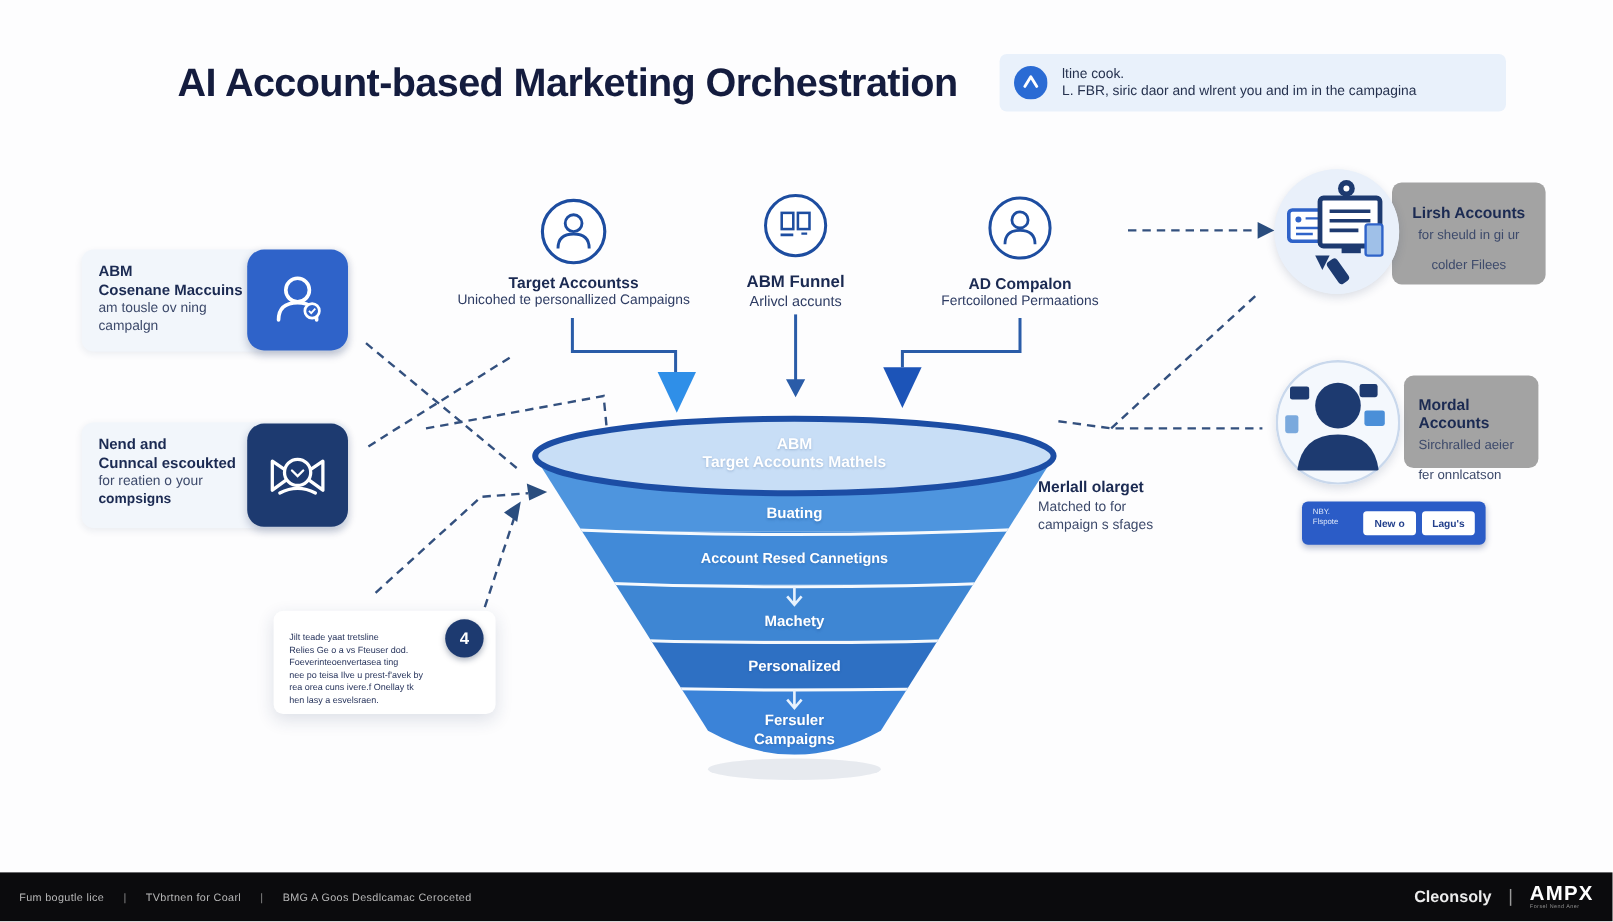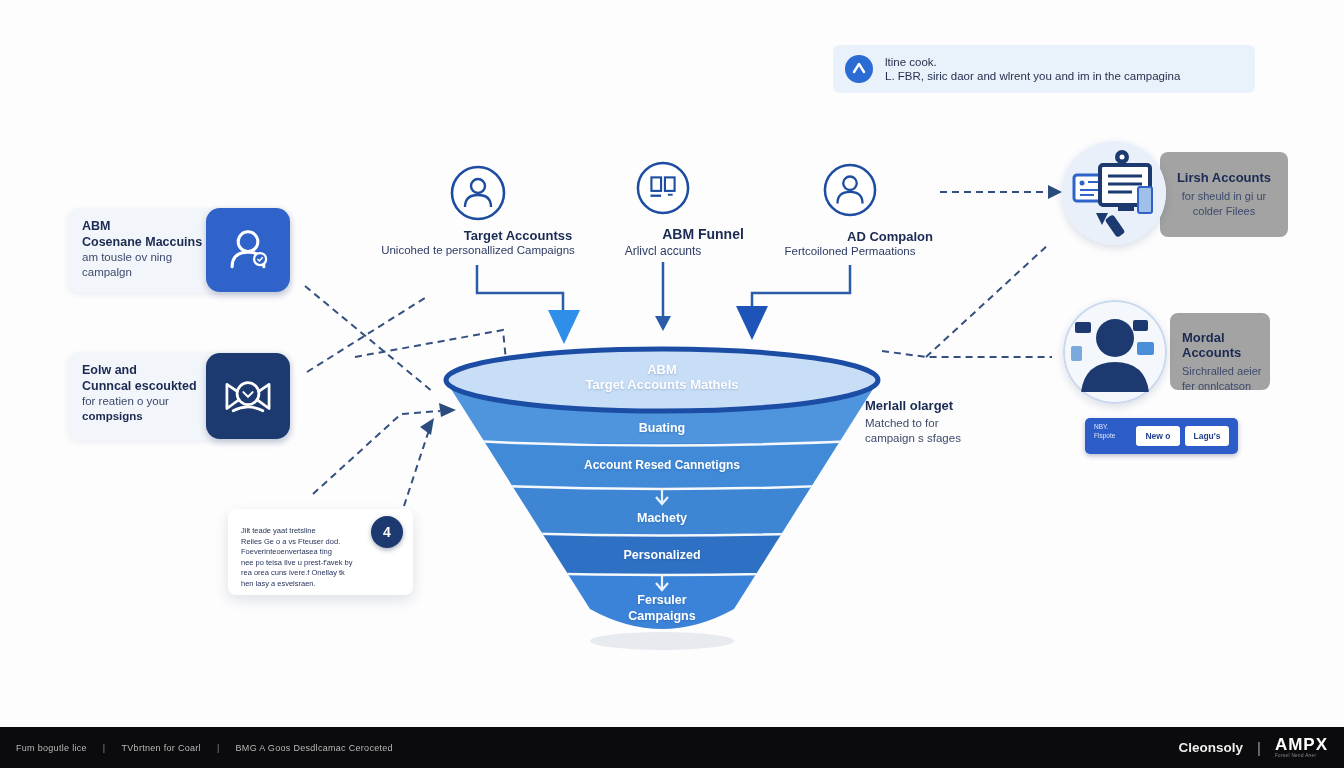--- a/index.html
+++ b/index.html
@@ -28,31 +28,31 @@
     box-shadow:0 2px 6px rgba(30,50,90,0.08); padding:11px 0 0 14px;
   }
   .lcard .t { font-size:12.5px; font-weight:700; color:#1b2a52; line-height:15.5px; width:130px; }
   .lcard .b { font-size:11.5px; color:#3d4a6b; line-height:15px; width:130px; }
   .lcard .bb { font-weight:700; color:#1b2a52; }
   .licon {
     border-radius:14px; display:flex; align-items:center; justify-content:center;
     box-shadow:0 3px 7px rgba(20,40,90,0.25);
   }
 
-  .node-label { font-size:13px; font-weight:700; color:#1b2a52; text-align:center; transform:translateX(-50%); white-space:nowrap;margin-left:40px; }
+  .node-label { font-size:13px; font-weight:700; color:#1b2a52; text-align:center; transform:translateX(-50%); white-space:nowrap; }
   .node-sub   { font-size:11.5px; color:#2e3c63; text-align:center; transform:translateX(-50%); white-space:nowrap; }
 
   .flabel { transform:translateX(-50%); text-align:center; color:#ffffff; font-weight:700; white-space:nowrap; text-shadow:0 1px 2px rgba(20,60,120,0.25); }
 
   .fnote-title { font-size:13px; font-weight:700; color:#1b2a52; }
   .fnote-line  { font-size:11.5px; color:#3d4a6b; line-height:15px; }
 
   .rbox { background:#a3a3a3; border-radius:8px; }
   .rbox .rt { font-size:13px; font-weight:700; color:#1b2a52; }
-  .rbox .rl { font-size:11px; color:#3d4a6b; line-height:15px; }
+  .rbox .rl { font-size:11px; color:#3d4a6b; line-height:15px;margin-top:10px; }
   .rcircle { border-radius:50%; background:#e9f0fa; box-shadow:0 3px 8px rgba(30,50,90,0.15); overflow:hidden; }
 
   .btnbar { width:153px; height:36px; background:#2b5cc7; border-radius:5px; box-shadow:0 2px 5px rgba(20,40,100,0.3); }
   .btnbar-label { font-size:6.5px; color:#dfe8fa; line-height:8.5px; }
   .wbtn {
     width:44px; height:20px; background:#ffffff; border:none; border-radius:3px;
     font-family:"Liberation Sans", sans-serif; font-size:8.5px; font-weight:700; color:#23408c;
     display:flex; align-items:center; justify-content:center; cursor:pointer;
   }
 
@@ -135,20 +135,21 @@
     </g>
 
     <g stroke="#e8f2fd" stroke-width="2.2" fill="none">
       <path d="M662 489 V503 M656 497 L662 504 L668 497"></path>
       <path d="M662 575 V589 M656 583 L662 590 L668 583"></path>
     </g>
 
     <ellipse cx="662" cy="380" rx="216" ry="31" fill="#c8def6" stroke="#1c4da4" stroke-width="5"></ellipse>
   </svg>
 
+  <h1 class="abs title">AI Account-based Marketing Orchestration</h1>
 
   <div class="abs callout">
     <span class="callout-icon">
       <svg width="28" height="28" viewBox="0 0 28 28">
         <circle cx="14" cy="14" r="14" fill="#2a6bd4"></circle>
         <path d="M9 17 L14 9 L19 17" stroke="#ffffff" stroke-width="2.4" fill="none" stroke-linecap="round" stroke-linejoin="round"></path>
       </svg>
     </span>
     <div class="callout-text">
       <div>ltine cook.</div>
@@ -165,21 +166,21 @@
   <div class="abs licon" style="left:206px; top:208px; width:84px; height:84px; background:#2f63c9;">
     <svg width="62" height="62" viewBox="0 0 82 82">
       <circle cx="41" cy="30" r="13" fill="none" stroke="#ffffff" stroke-width="4"></circle>
       <path d="M20 63 Q20 44 41 44 Q62 44 62 63" fill="none" stroke="#ffffff" stroke-width="4" stroke-linecap="round"></path>
       <circle cx="57" cy="53" r="8" fill="#2f63c9" stroke="#ffffff" stroke-width="3"></circle>
       <path d="M53.5 53 L56 55.5 L60.5 50.5" fill="none" stroke="#ffffff" stroke-width="2"></path>
     </svg>
   </div>
 
   <div class="abs lcard" style="left:68px; top:352px; height:88px;">
-    <div class="t">Eolw and</div>
+    <div class="t">Nend and</div>
     <div class="t">Cunncal escoukted</div>
     <div class="b">for reatien o your</div>
     <div class="b bb">compsigns</div>
   </div>
   <div class="abs licon" style="left:206px; top:353px; width:84px; height:86px; background:#1d3a70;">
     <svg width="64" height="64" viewBox="0 0 82 82">
       <path d="M14 26 L36 41 L14 57 Z" fill="none" stroke="#ffffff" stroke-width="3.5" stroke-linejoin="round"></path>
       <path d="M68 26 L46 41 L68 57 Z" fill="none" stroke="#ffffff" stroke-width="3.5" stroke-linejoin="round"></path>
       <circle cx="41" cy="38" r="14" fill="#1d3a70" stroke="#ffffff" stroke-width="3.5"></circle>
       <path d="M35 36 L41 42 L47 36" fill="none" stroke="#ffffff" stroke-width="2.5" stroke-linecap="round"></path>
@@ -249,21 +250,21 @@
       <circle cx="60" cy="16" r="2.5" fill="#ffffff"></circle>
       <rect x="38" y="24" width="50" height="40" rx="3" fill="#ffffff" stroke="#1d3a70" stroke-width="4"></rect>
       <path d="M46 35 H80 M46 43 H80 M46 51 H70" stroke="#1d3a70" stroke-width="3"></path>
       <rect x="56" y="64" width="16" height="6" fill="#1d3a70"></rect>
       <rect x="76" y="46" width="14" height="26" rx="2" fill="#9fc0e8" stroke="#2f63c9" stroke-width="2"></rect>
       <path d="M34 72 L46 72 L40 84 Z" fill="#1d3a70"></path>
       <rect x="48" y="74" width="10" height="22" rx="3" transform="rotate(-35 53 85)" fill="#1d3a70"></rect>
     </svg>
   </div>
 
-  <div class="abs rbox" style="left:1170px; top:313px; width:100px; height:77px; padding:17px 0 0 12px;">
+  <div class="abs rbox" style="left:1170px; top:313px; width:112px; height:77px; padding:17px 0 0 12px;">
     <div class="rt">Mordal Accounts</div>
     <div class="rl" style="margin-top:4px;">Sirchralled aeier</div>
     <div class="rl">fer onnlcatson</div>
   </div>
   <div class="abs rcircle" style="left:1063px; top:300px; width:104px; height:104px; background:#f2f6fc;">
     <svg width="104" height="104" viewBox="0 0 104 104">
       <circle cx="52" cy="52" r="51" fill="#f4f8fd" stroke="#c9d8ec" stroke-width="2"></circle>
       <rect x="12" y="22" width="16" height="11" rx="2" fill="#1d3a70"></rect>
       <rect x="70" y="20" width="15" height="11" rx="2" fill="#1d3a70"></rect>
       <rect x="74" y="42" width="17" height="13" rx="2" fill="#4b8fd8"></rect>

